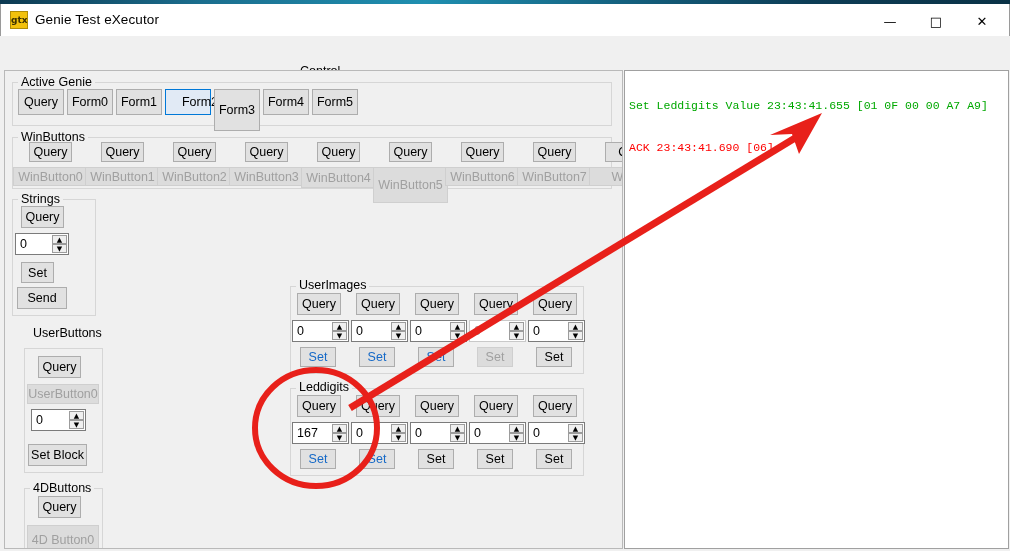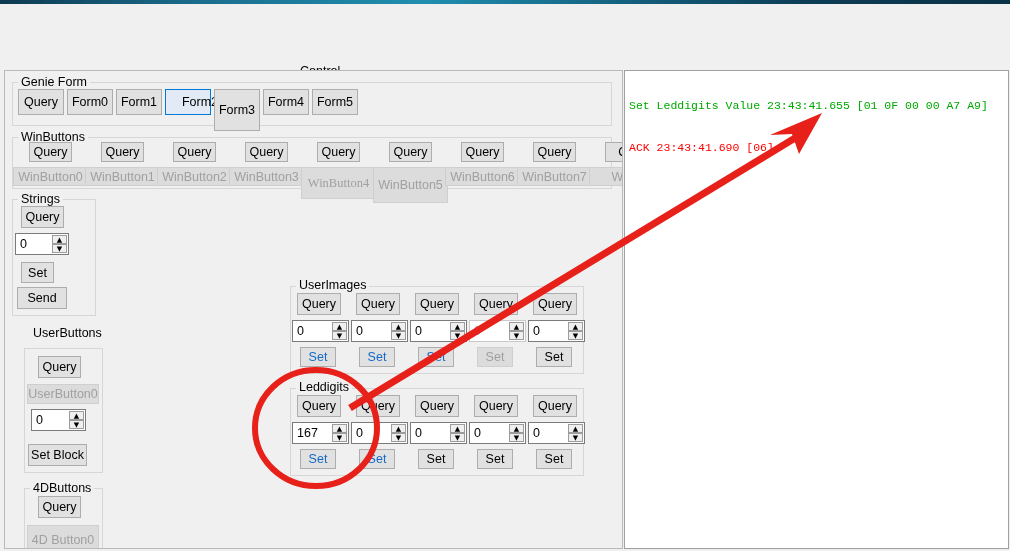--- a/index.html
+++ b/index.html
@@ -83,20 +83,33 @@
 </style>
 </head>
 <body>
 
 <div id="app">
 
   <div class="desk-strip">
       <div class="g"></div>
     </div>
 
+  <div class="titlebar">
+    <div class="app-icon">gtx</div>
+    <div class="app-title">Genie Test eXecutor</div>
+    <div class="wbtn" id="btn-min">
+      <span class="gl">—</span>
+    </div>
+    <div class="wbtn" id="btn-max">
+      <span class="gl">□</span>
+    </div>
+    <div class="wbtn" id="btn-close">
+      <span class="gl">✕</span>
+    </div>
+  </div>
 
   <div class="toolbar">
 
     <div class="tb-label" style="left:9px;top:49px;">Port:</div>
 
     <div class="combo" style="left:34px;top:44px;width:70px;">
       <span>COM 4</span>
       <span class="chev">▼</span>
     </div>
 
@@ -132,21 +145,21 @@
       </svg>
       <span><u>C</u>lear</span>
     </div>
   </div>
 
   <div class="content">
 
     <div class="panel-left">
 
       <div class="grp" style="left:7px;top:11px;width:600px;height:44px;"></div>
-      <div class="grp-cap" style="left:13px;top:5px;">Genie Form</div>
+      <div class="grp-cap" style="left:13px;top:5px;">Active Genie</div>
 
       <div class="btn" style="left:13px;top:18px;width:46px;height:26px;">
           <span>Query</span>
         </div>
       <div class="btn" style="left:62px;top:18px;width:46px;height:26px;">
           <span>Form0</span>
         </div>
       <div class="btn" style="left:111px;top:18px;width:46px;height:26px;">
           <span>Form1</span>
         </div>
@@ -190,21 +203,21 @@
       <div class="btn" style="left:240px;top:71px;width:43px;height:20px;">
           <span>Query</span>
         </div>
       <div class="btn disabled" style="left:224px;top:96px;width:75px;height:19px;">
           <span>WinButton3</span>
         </div>
 
       <div class="btn" style="left:312px;top:71px;width:43px;height:20px;">
           <span>Query</span>
         </div>
-      <div class="btn disabled" style="left:296px;top:96px;width:75px;height:32px;font-family:Liberation Serif, serif;">
+      <div class="btn disabled" style="left:296px;top:96px;width:75px;height:21px;">
           <span>WinButton4</span>
         </div>
 
       <div class="btn" style="left:384px;top:71px;width:43px;height:20px;">
           <span>Query</span>
         </div>
       <div class="btn disabled" style="left:368px;top:96px;width:75px;height:36px;">
           <span>WinButton5</span>
         </div>
 

